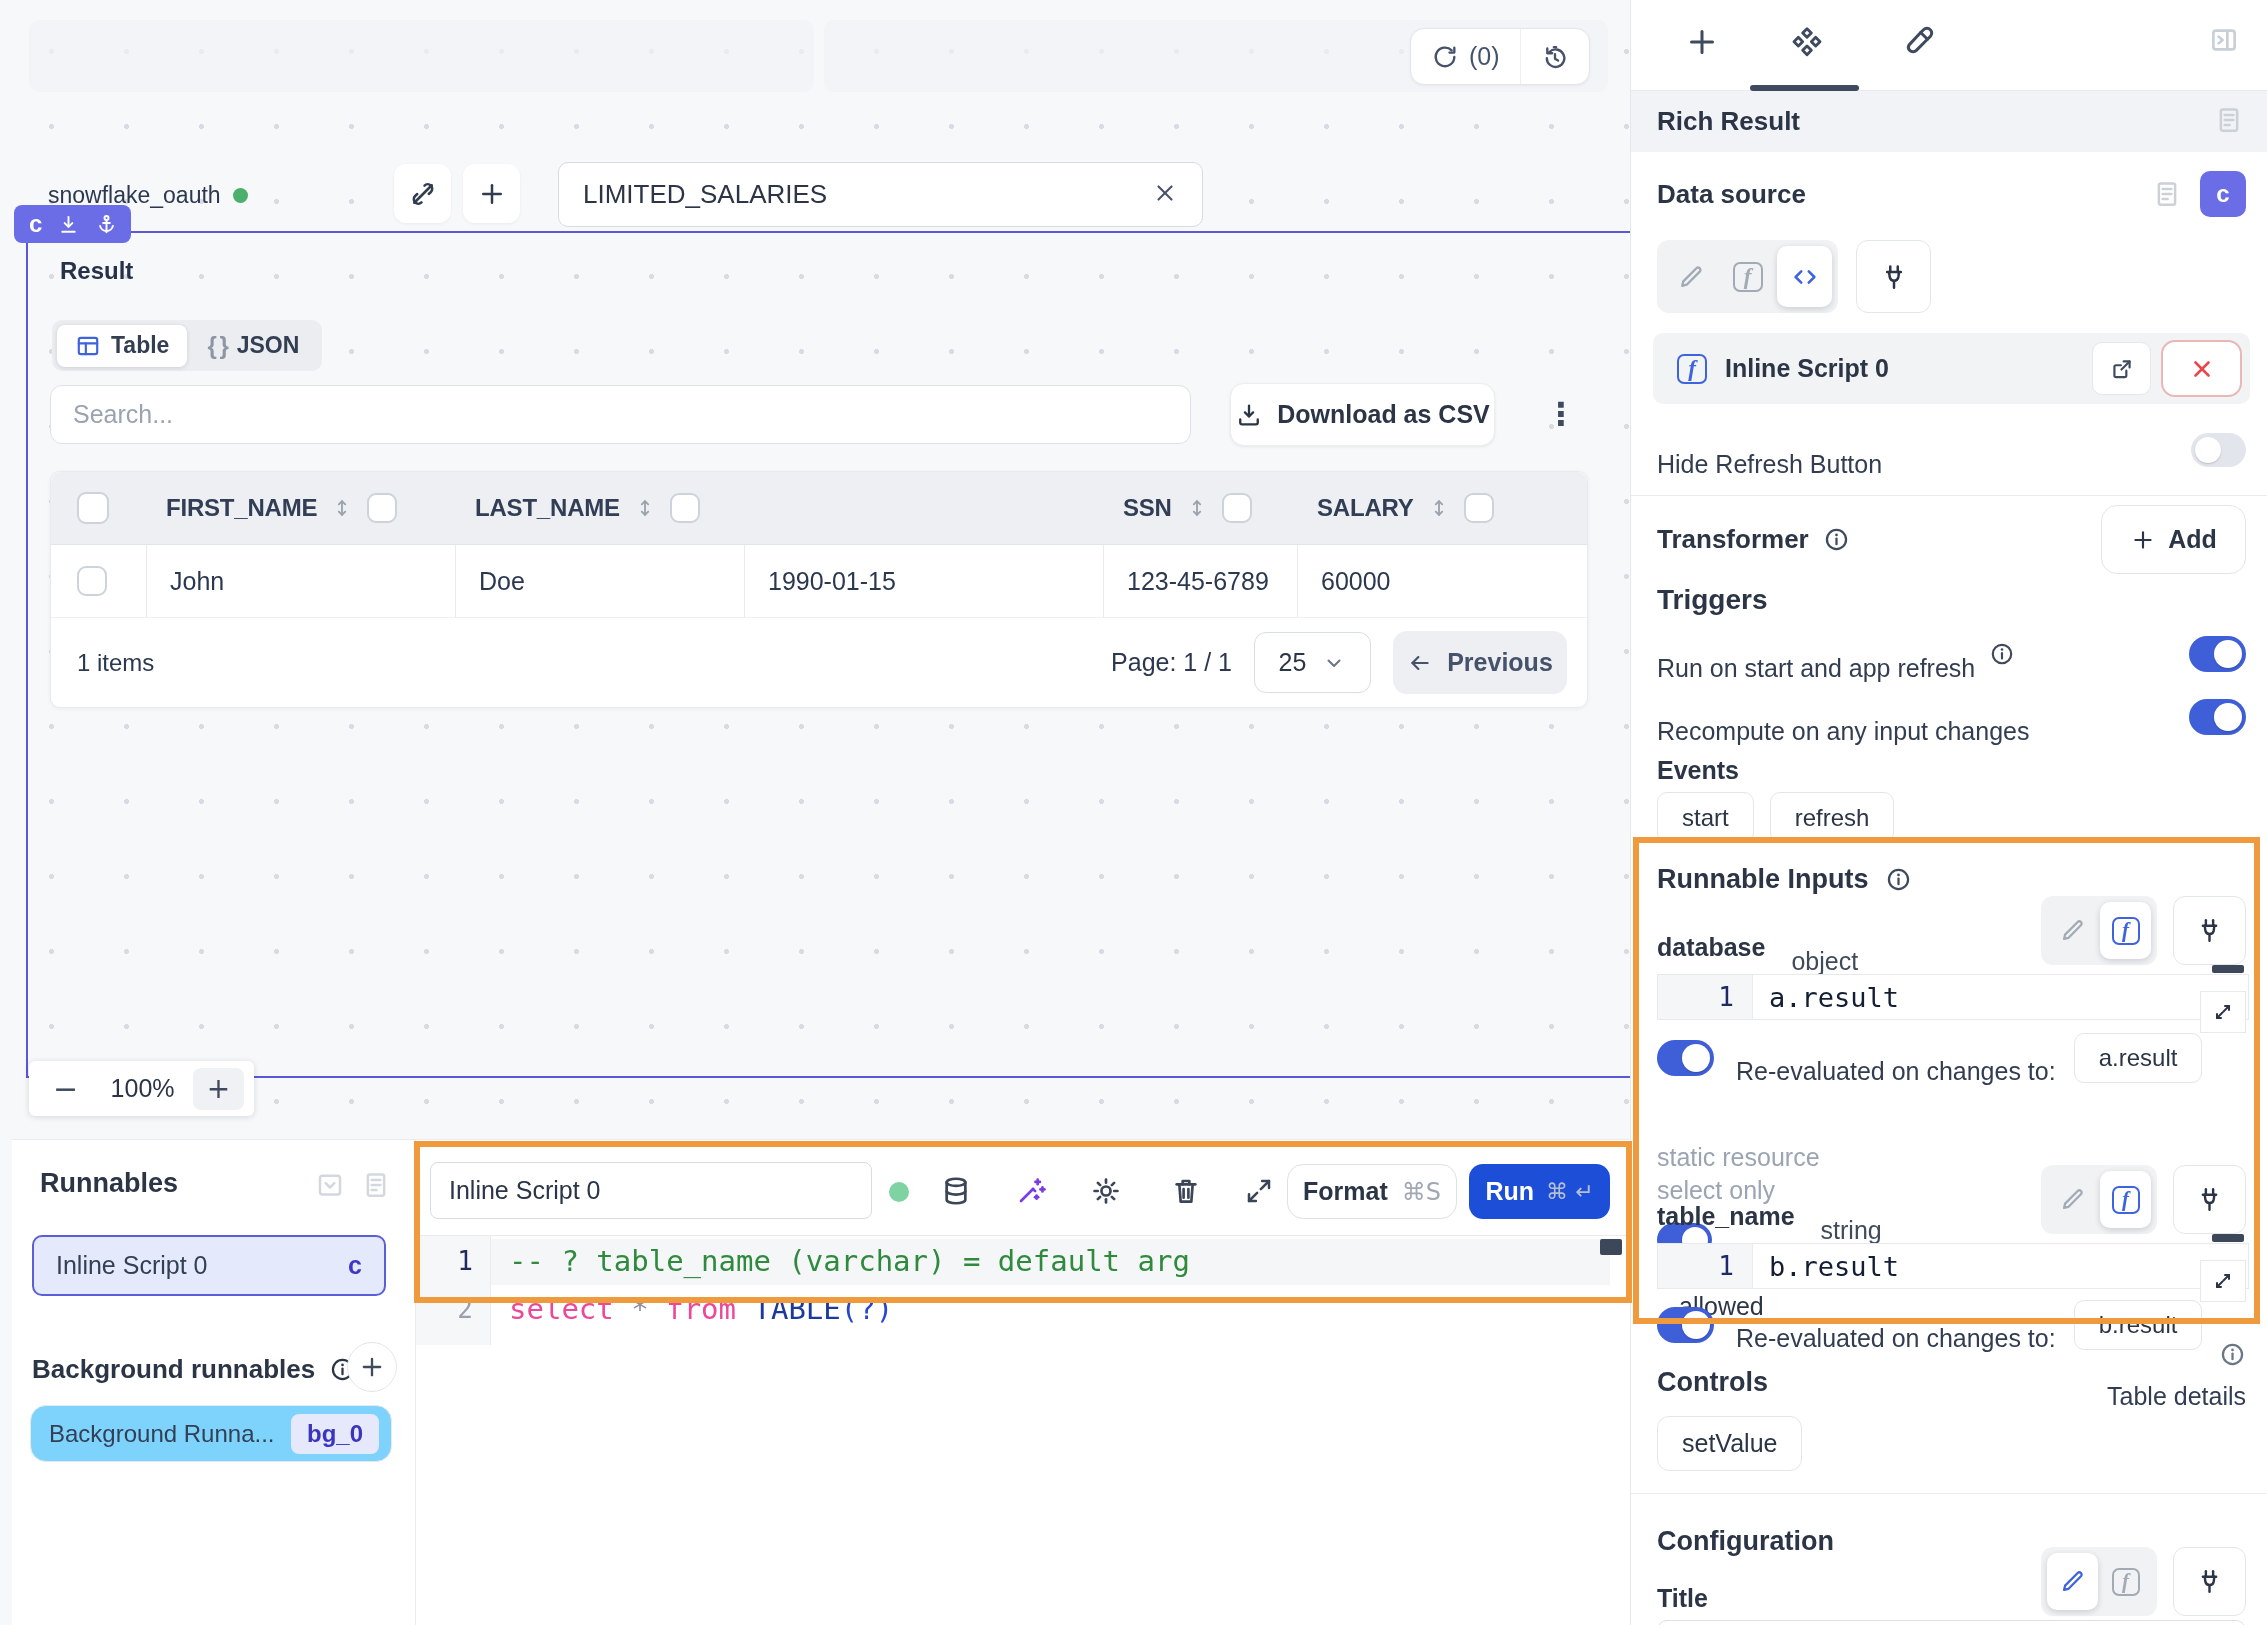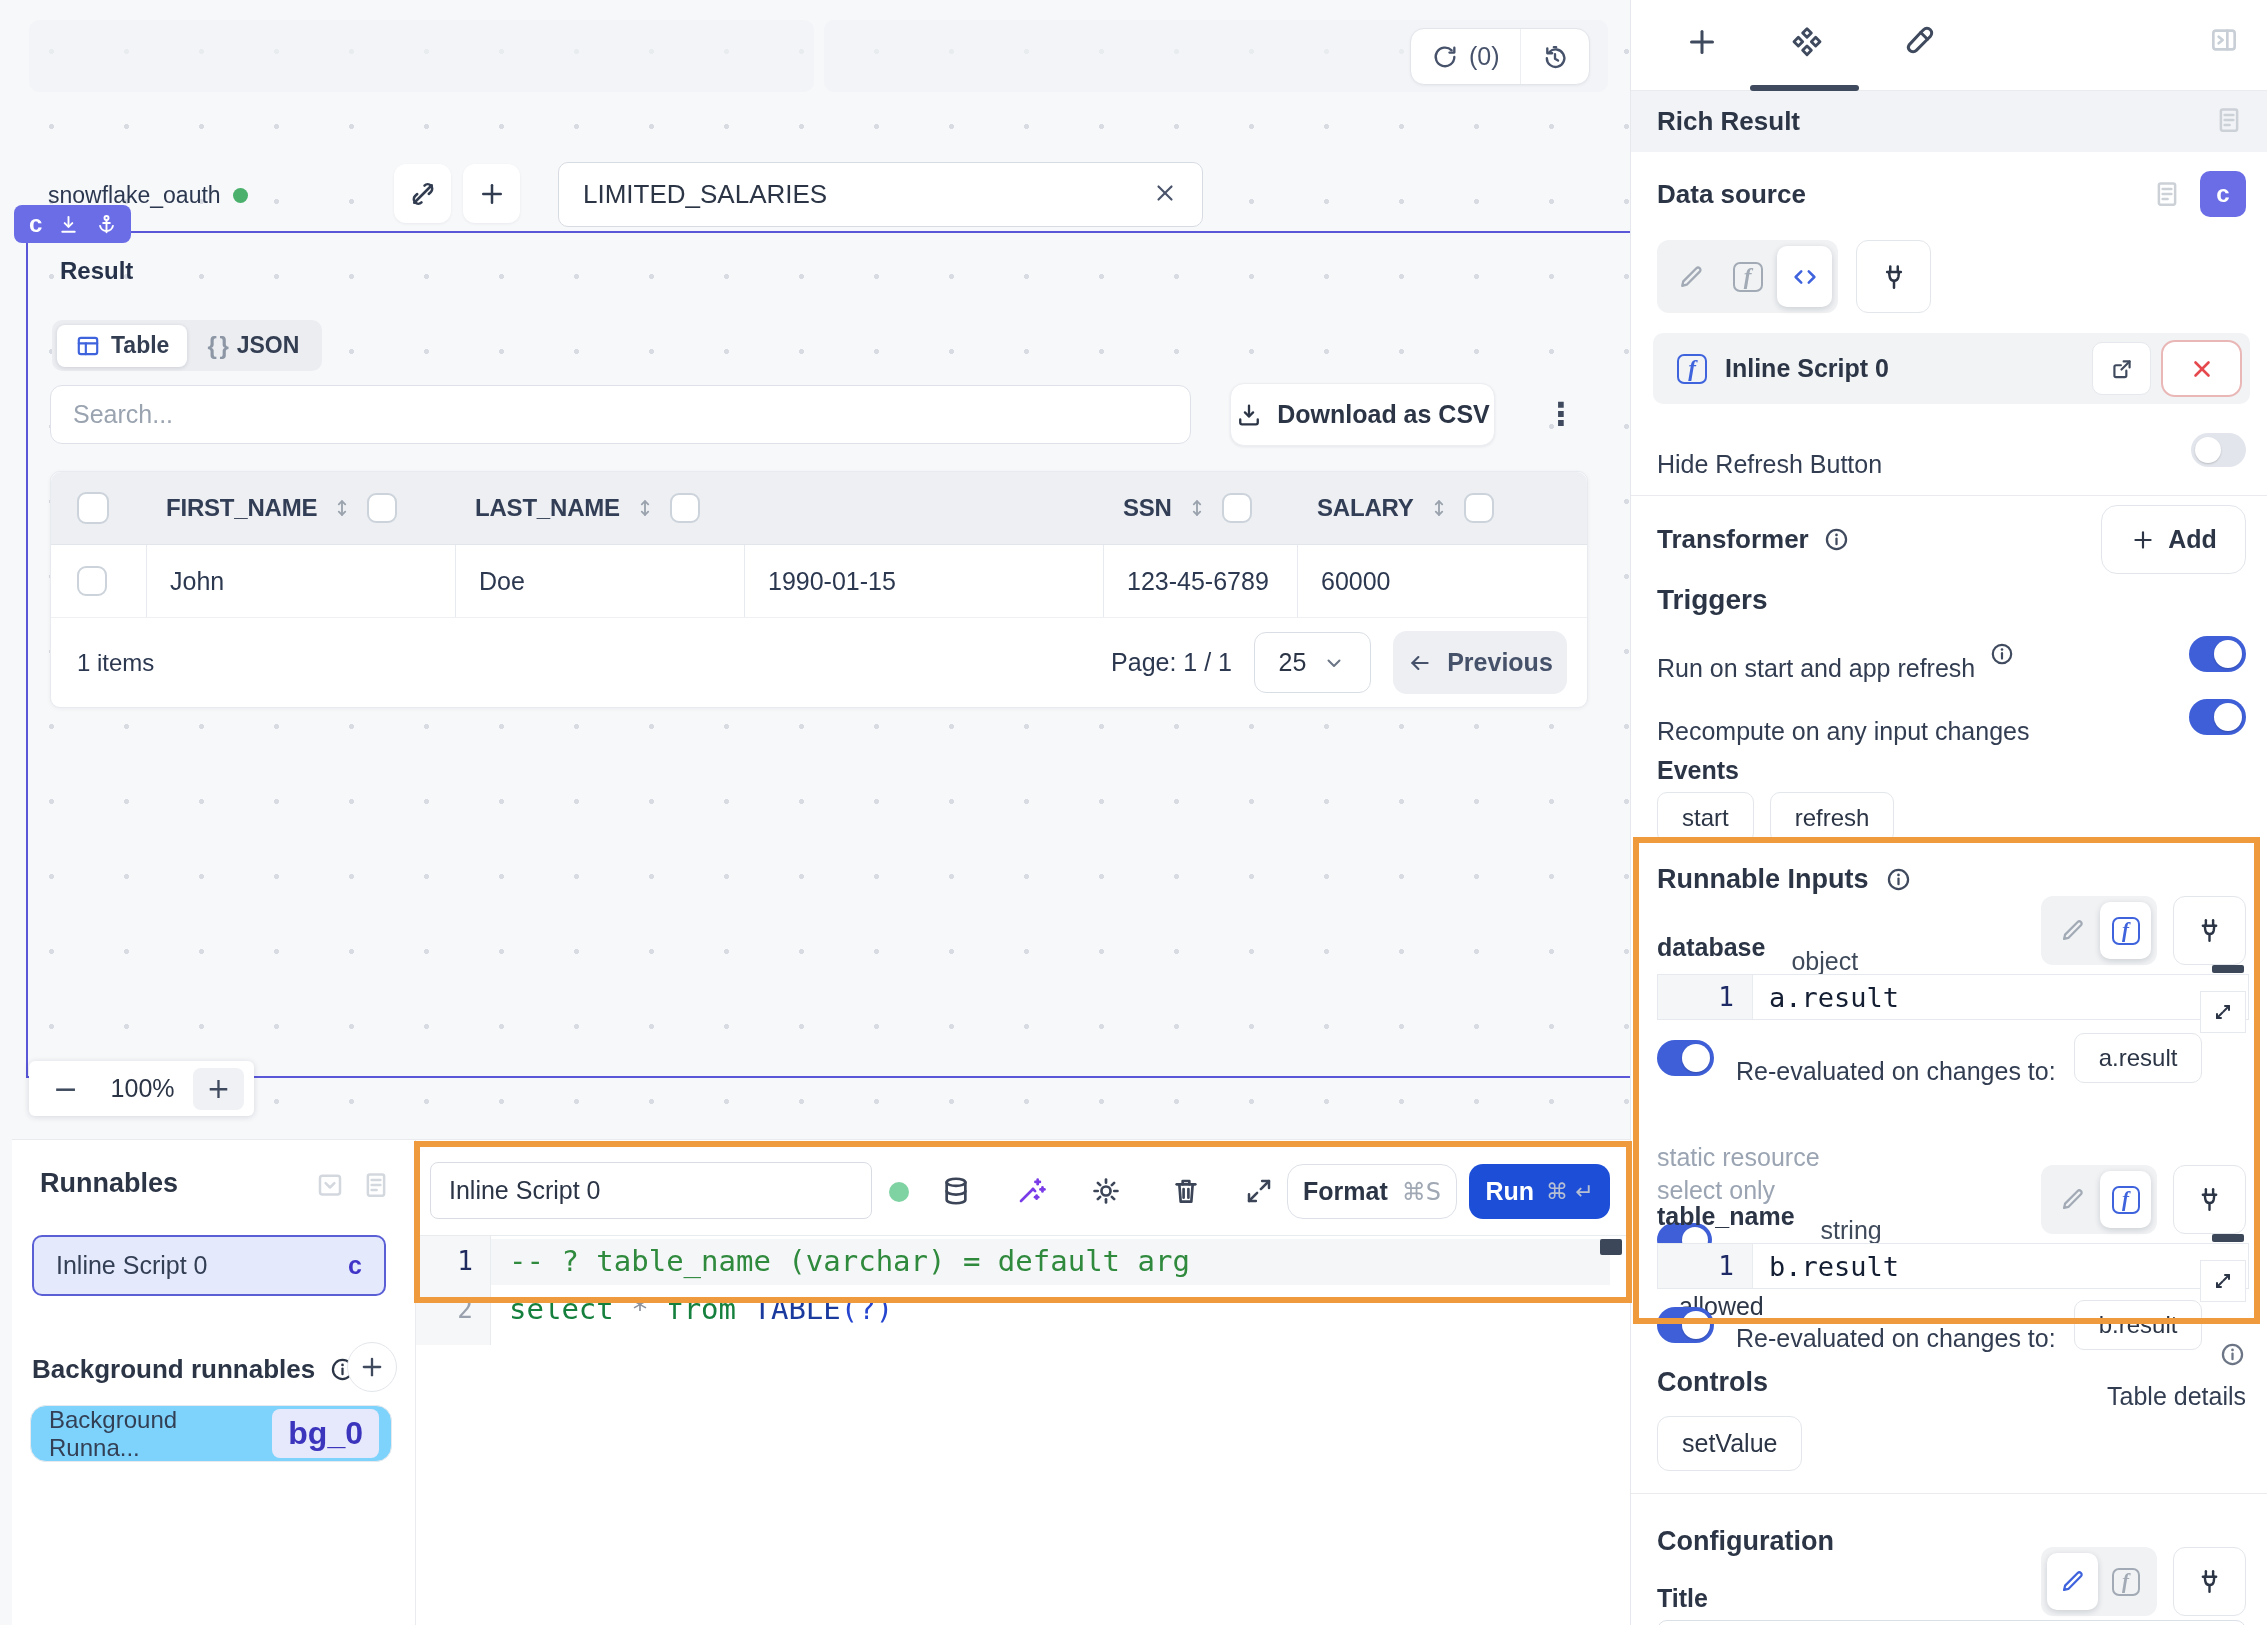--- a/index.html
+++ b/index.html
@@ -105,21 +105,21 @@
   .run-item .lbl { font-size:25px; color:#333f55; }
   .run-item .badge { margin-left:auto; font-weight:bold; font-size:25px; color:#4135c8; }
   .bg-title { position:absolute; left:20px; top:214px; display:flex; align-items:center; gap:14px;
     font-size:26px; font-weight:bold; color:#2b3546; }
   .bg-plus { position:absolute; right:18px; top:202px; width:50px; height:50px; border:1px solid #e3e6ea;
     border-radius:50%; background:#fff; display:flex; align-items:center; justify-content:center; color:#3f4a5e; }
   .bg-item { position:absolute; left:18px; top:265px; width:362px; height:57px; background:#7dd3fc;
     border:1px solid #e6e9ed; border-radius:16px; display:flex; align-items:center; padding:0 12px 0 18px; }
   .bg-item .lbl { font-size:24px; color:#333f55; }
   .bg-item .badge { margin-left:auto; background:#e6e8fb; border-radius:8px; padding:6px 16px;
-    font-size:32px; font-weight:bold; color:#3b34bd; }
+    font-size:24px; font-weight:bold; color:#3b34bd; }
 
   
   .editor { position:absolute; left:416px; top:1139px; width:1214px; height:487px; background:#fff;
     border-top:1px solid #e9ebee; z-index:3; }
   .ed-name { position:absolute; left:14px; top:22px; width:442px; height:57px; border:1px solid #d9dde3;
     border-radius:8px; display:flex; align-items:center; }
   .ed-name input { border:none; outline:none; background:transparent; flex:1; padding:0 18px;
     font-size:25px; color:#2b3546; font-family:"Liberation Sans",sans-serif; }
   .ed-dot { position:absolute; left:473px; top:42px; width:20px; height:20px; border-radius:50%; background:#7fd3a2; }
   .ed-ico { position:absolute; top:22px; width:57px; height:57px; display:flex; align-items:center;
@@ -134,21 +134,21 @@
   .run-btn .t { font-weight:bold; color:#fff; }
   .run-btn .k { color:#b6c0d2; font-family:"DejaVu Sans",sans-serif; font-size:22px; }
   .ed-div { position:absolute; left:0; top:95px; width:100%; height:1px; background:#e9ecef; }
   .gutter { position:absolute; left:0; top:96px; width:75px; height:109px; background:#f6f7f9;
     border-right:1px solid #e9ecef; }
   .cl { position:absolute; left:0; height:44px; display:flex; align-items:center;
     font-family:"DejaVu Sans Mono",monospace; font-size:28px; }
   .cl .num { width:75px; text-align:right; padding-right:18px; flex:none; font-size:26px; }
   .cl .code { padding-left:18px; white-space:pre; font-size:29px; }
   .line-active { position:absolute; left:75px; top:99px; width:1119px; height:46px; background:#f5f6f8; }
-  .c-comment { color:#2f8a3d; } .c-kw { color:#15803d; } .c-op { color:#8a919c; }
+  .c-comment { color:#2f8a3d; } .c-kw { color:#ec4899; } .c-op { color:#8a919c; }
   .c-fn { color:#1a3a9e; } .c-arg { color:#2746cf; }
   .scroll-thumb { position:absolute; background:#3c4759; border-radius:2px; }
 
   
   .sidebar { position:absolute; left:1630px; top:0; width:638px; height:1626px; background:#fff;
     border-left:1px solid #e5e8ec; z-index:3; }
   .sb-tabs { position:absolute; left:0; top:0; width:100%; height:91px; border-bottom:1px solid #e9ebee;
     background:#fff; }
   .sb-tab { position:absolute; top:24px; color:#3f4a5e; }
   .sb-underline { position:absolute; left:119px; top:85px; width:109px; height:6px; background:#3f4a5e; border-radius:3px; }

